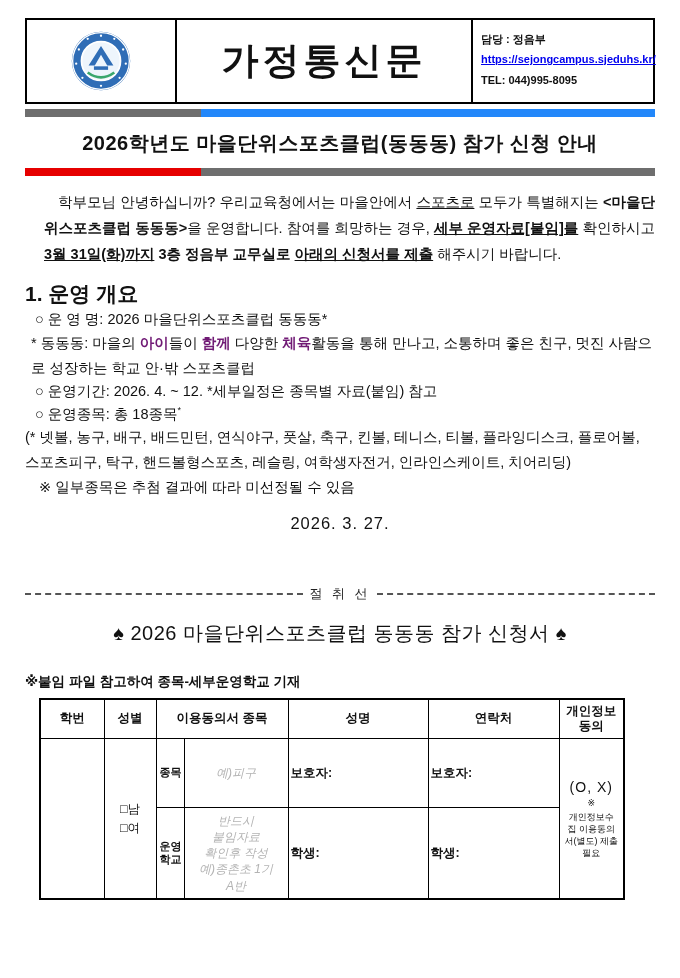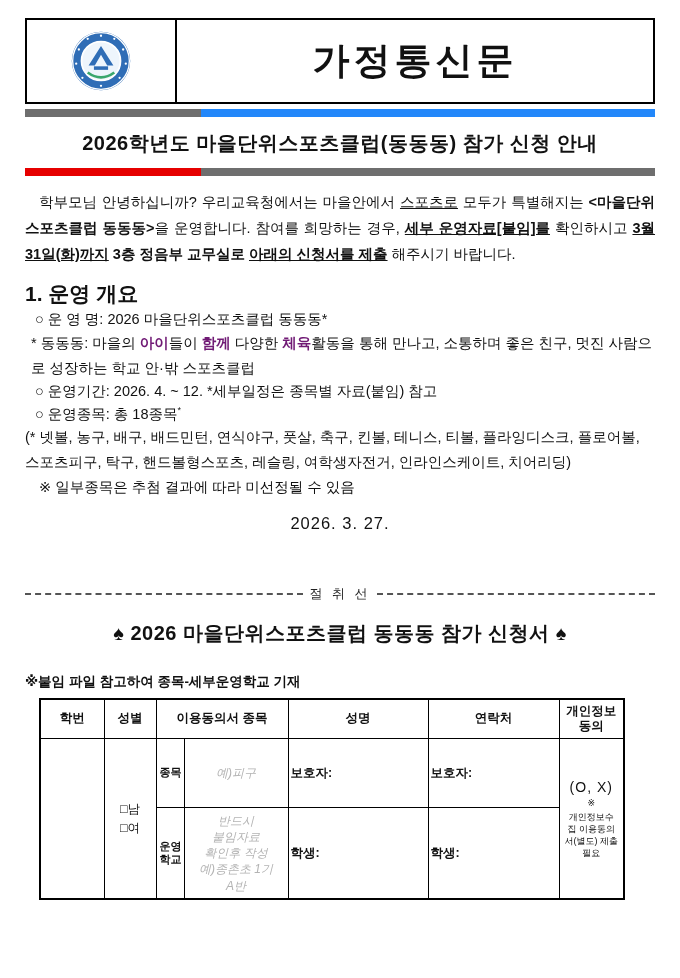--- a/index.html
+++ b/index.html
@@ -19,21 +19,21 @@
     font-size:11px;font-weight:700;line-height:1.85;}
   .hdr-contact a{color:#0000ee;text-decoration:underline;font-weight:700;}
 
   
   .bar{height:8px;display:flex;margin-top:5px;}
   .bar .seg-l{width:28%;}
   .bar .seg-r{flex:1;}
   .doc-title{text-align:center;font-size:20px;font-weight:800;margin:13px 0 11px 0;letter-spacing:0.5px;}
 
   
-  .intro{margin-top:14px;font-size:14.5px;line-height:1.78;text-indent:14px;text-align:justify;}
+  .intro{margin-top:14px;font-size:14.5px;line-height:1.78;text-indent:14px;text-align:justify;margin-left:19px;}
   .sec-head{margin-top:13px;font-size:21px;font-weight:800;}
   .line{font-size:14.5px;line-height:1.55;}
   .pad10{padding-left:10px;}
   .pad14{padding-left:14px;}
   .pad6{padding-left:6px;line-height:1.7;}
   .b{font-weight:800;}
   .u{text-decoration:underline;}
   .bu{font-weight:800;text-decoration:underline;}
   .bl{color:#701a75;font-weight:800;}
   .sup{vertical-align:super;font-size:0.62em;}
@@ -41,21 +41,21 @@
   .date-line{text-align:center;font-size:16.5px;margin-top:16px;letter-spacing:1px;}
   .sig-line{text-align:center;margin-top:8px;}
   .sig-school{font-size:26px;font-weight:800;letter-spacing:9px;}
   .sig-seal{font-size:13.5px;font-weight:800;letter-spacing:0;margin-left:2px;}
 
   
   .cutline{display:flex;align-items:center;margin-top:52px;color:#222;font-size:13px;}
   .cutline .dash{flex:1;border-top:2px dashed #555;height:0;}
   .cutline .lbl{padding:0 6px;letter-spacing:3px;white-space:nowrap;}
 
-  .form-title{text-align:center;font-size:20px;font-weight:700;margin-top:17px;letter-spacing:0.5px;}
+  .form-title{text-align:center;font-size:20px;font-weight:400;margin-top:17px;letter-spacing:0.5px;}
   .form-note{font-size:13.5px;font-weight:800;margin-top:26px;}
 
   
   table.app{border-collapse:collapse;margin-top:7px;margin-left:14px;width:586px;table-layout:fixed;
     border:2px solid #000;}
   table.app td,table.app th{border:1px solid #000;padding:2px;}
   table.app th{font-size:12.5px;font-weight:700;height:34px;line-height:1.25;}
   .cell-gender{font-size:12.5px;text-align:center;line-height:1.5;}
   .cell-sublabel{font-size:11px;font-weight:700;text-align:right;line-height:1.25;}
   .cell-ph{font-size:12px;color:#b3b3b3;font-style:italic;text-align:center;line-height:1.35;}
@@ -89,20 +89,25 @@
             <circle cx="60" cy="22" r="1.3"></circle>
           <circle cx="7" cy="38" r="1.3"></circle>
             <circle cx="63" cy="38" r="1.3"></circle>
           <circle cx="14" cy="54" r="1.3"></circle>
             <circle cx="56" cy="54" r="1.3"></circle>
           <circle cx="35" cy="63" r="1.3"></circle>
         </g>
       </svg>
     </div>
     <div class="hdr-title">가정통신문</div>
+    <div class="hdr-contact">
+      <div>담당 : 정음부</div>
+      <div><a href="#">https://sejongcampus.sjeduhs.kr/</a></div>
+      <div>TEL: 044)995-8095</div>
+    </div>
   </div>
 
   <div class="bar">
     <div class="seg-l" style="background-color: rgb(110, 110, 110);"></div>
     <div class="seg-r" style="background-color: rgb(34, 135, 250);"></div>
   </div>
 
   <div class="doc-title">2026학년도 마을단위스포츠클럽(동동동) 참가 신청 안내</div>
 
   <div class="bar" style="margin-top:0;">

